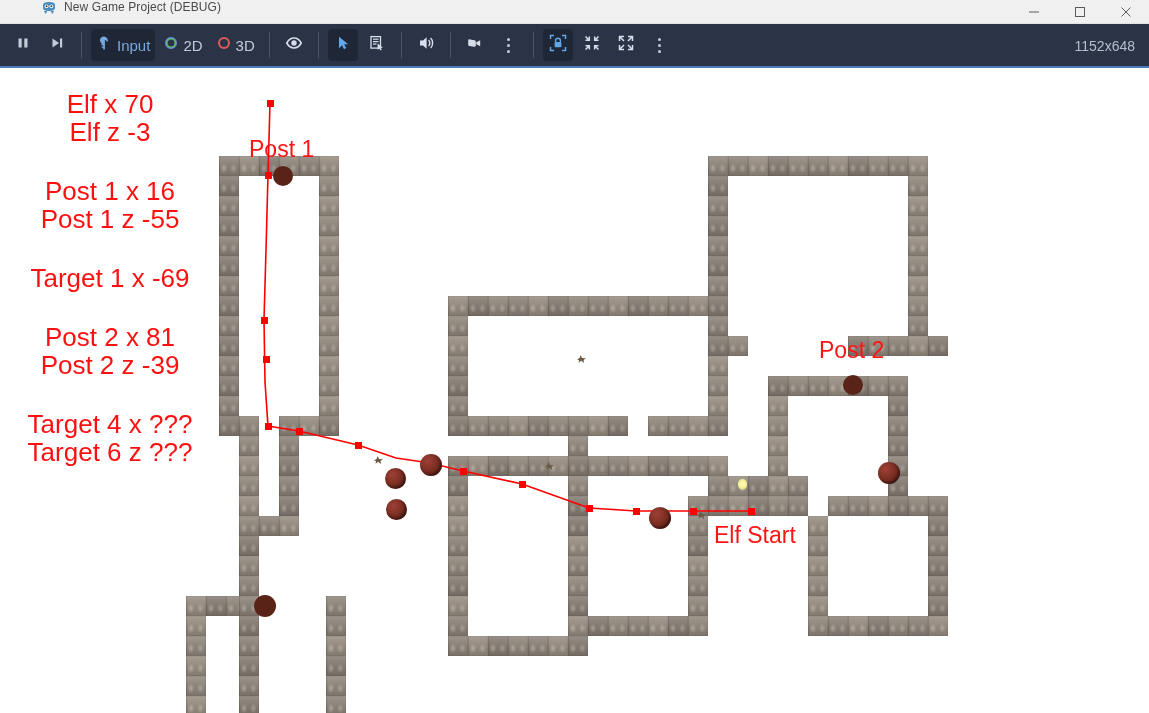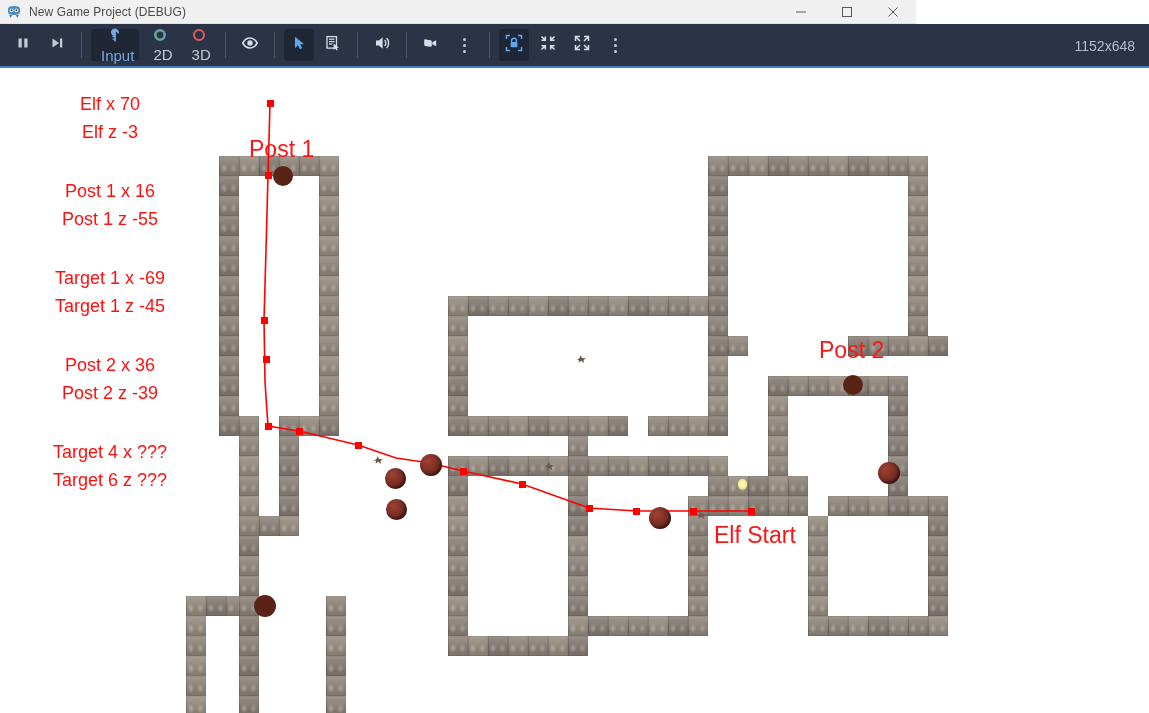--- a/index.html
+++ b/index.html
@@ -6,24 +6,24 @@
   html, body {
     width: 1149px; height: 713px;
     overflow: hidden;
     font-family: "Liberation Sans", sans-serif;
     background: #ffffff;
   }
 
   
   #titlebar {
     position: absolute; left: 0; top: 0;
-    width: 916px; height: 24px;
+    width: 1149px; height: 24px;
     background: #f0f0f0;
     border-bottom: 1px solid #e2e2e2;
-    display: flex; align-items: center;
+    display: flex; align-items: flex-start; padding-left: 35px;
   }
   #title-icon {
     width: 16px; height: 16px; margin-left: 6px; margin-right: 7px;
     flex: 0 0 auto; position: relative;
   }
   #title-text {
     font-size: 12px; color: #4a4a4a; letter-spacing: .1px;
     white-space: nowrap;
   }
   .wbtn {
@@ -42,21 +42,20 @@
     display: flex; align-items: center;
     border-bottom: 2px solid #4a7ebb;
   }
   .tb-btn {
     height: 32px; min-width: 30px;
     display: flex; align-items: center; justify-content: center;
     border-radius: 4px;
     margin: 0 2px;
     padding: 0 5px;
     color: #c3cbda;
-    flex-direction: column;
   }
   .tb-btn.active { background: #1f2635; }
   .tb-sep {
     width: 1px; height: 26px; background: #4c5568;
     margin: 0 7px; flex: 0 0 auto;
   }
   .tb-label { font-size: 15px; margin-left: 5px; white-space: nowrap; }
   .tb-label.blue { color: #76a9e0; }
   .tb-label.grey { color: #c3cbda; }
   #tb-res {
@@ -71,21 +70,21 @@
   #viewport {
     position: absolute; left: 0; top: 70px;
     width: 1149px; height: 643px;
     background: #ffffff;
     overflow: hidden;
   }
 
   
   #hud { position: absolute; left: 0; top: 0; width: 220px; }
   .hud-line {
-    color: #ff1010; font-size: 18px; text-align: center;
+    color: #ff1010; font-size: 26px; text-align: center;
     line-height: 28px; white-space: nowrap;
   }
   .hud-group { margin-bottom: 0px; }
 
   
   .tile {
     position: absolute;
     width: 20px; height: 20px;
     background-color: #8b8278;
     background-image:
@@ -606,24 +605,23 @@
       <div class="hud-group" style="margin-top: 20px;">
         <div class="hud-line">Elf x 70</div>
         <div class="hud-line">Elf z -3</div>
       </div>
       <div class="hud-group" style="margin-top: 31px;">
         <div class="hud-line">Post 1 x 16</div>
         <div class="hud-line">Post 1 z -55</div>
       </div>
       <div class="hud-group" style="margin-top: 31px;">
         <div class="hud-line">Target 1 x -69</div>
-        <div class="hud-line">Target 1 z -45</div>
       </div>
       <div class="hud-group" style="margin-top: 31px;">
-        <div class="hud-line">Post 2 x 36</div>
+        <div class="hud-line">Post 2 x 81</div>
         <div class="hud-line">Post 2 z -39</div>
       </div>
       <div class="hud-group" style="margin-top: 31px;">
         <div class="hud-line">Target 4 x ???</div>
         <div class="hud-line">Target 6 z ???</div>
       </div>
     </div>
 </div>
 
 </body></html>

